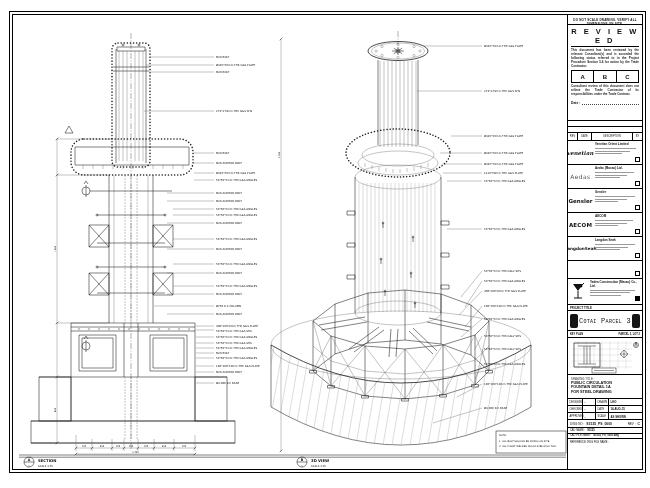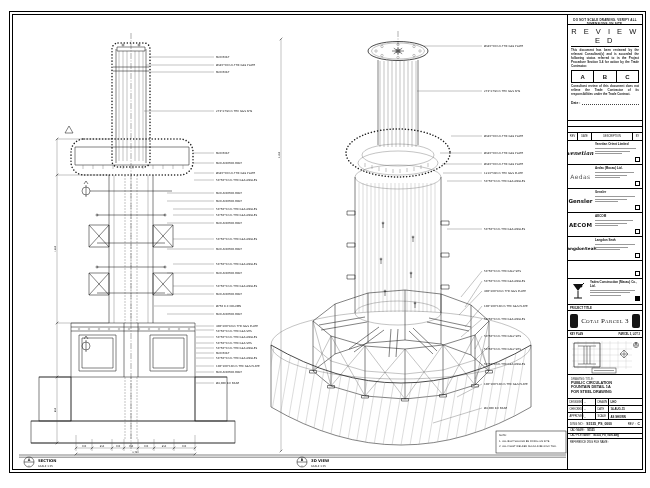--- a/index.html
+++ b/index.html
@@ -8,21 +8,21 @@
   .sheet-outer{position:absolute;left:9px;top:11px;width:637px;height:462px;border:1px solid #000;box-sizing:border-box;}
   .sheet-inner{position:absolute;left:2px;top:2px;right:2px;bottom:2px;border:1px solid #000;}
   .draw{position:absolute;left:0;top:0;}
 
   
   .tb{position:absolute;left:554px;top:0;width:75px;height:454px;border-left:1px solid #000;
       display:flex;flex-direction:column;box-sizing:border-box;background:#fff;}
   .r{border-bottom:1px solid #000;position:relative;box-sizing:border-box;flex:none;overflow:hidden;}
   .topnote{height:10px;font-size:3px;font-weight:bold;text-align:center;padding-top:3px;letter-spacing:.2px;}
   .reviewed{height:96px;padding:2px 3px;}
-  .rv-title{font-size:7.5px;font-weight:normal;text-align:center;letter-spacing:2.5px;
+  .rv-title{font-size:7.5px;font-weight:bold;text-align:center;letter-spacing:2.5px;
             border-bottom:1px solid #000;padding-bottom:1px;margin-bottom:2px;}
   .rv-p{font-size:3px;line-height:1.3;text-align:justify;font-weight:600;color:#222;}
   .rv-abc{display:flex;border:1px solid #000;margin:2px 0;}
   .rv-abc div{flex:1;text-align:center;font-size:6px;font-weight:bold;padding:2.5px 0;border-right:1px solid #000;}
   .rv-abc div:last-child{border-right:none;}
   .rv-date{font-size:3.4px;font-weight:bold;margin-top:3px;display:flex;align-items:flex-end;}
   .rv-date i{flex:1;border-bottom:1px dotted #444;height:4px;margin-left:2px;}
   .blank6{height:6px;}
   .revhead{height:8px;display:flex;font-size:2.6px;align-items:center;}
   .revhead div{border-right:1px solid #000;height:100%;display:flex;align-items:center;justify-content:center;box-sizing:border-box;}
@@ -37,21 +37,21 @@
   .lg1{font:500 6px "DejaVu Sans",sans-serif;color:#555;letter-spacing:.4px;}
   .lg2{font:bold 5.5px "DejaVu Sans",sans-serif;}
   .lg3{font:italic bold 7.5px "DejaVu Serif",serif;letter-spacing:-.5px;}
   .lg4{font:bold 5.5px "DejaVu Sans",sans-serif;letter-spacing:.2px;}
   .lg5{font:bold 4.2px "DejaVu Sans",sans-serif;}
   .emptyrow{height:18px;}
   .contractor{height:26px;display:flex;}
   .strip{height:6px;font-size:2.8px;font-weight:bold;padding-left:2px;display:flex;align-items:center;}
   .banner{height:20px;display:flex;align-items:center;justify-content:space-between;padding:0 2px;}
   .orn{width:8px;height:14px;background:#151515;border-radius:2px;flex:none;}
-  .ptitle{font-family:Liberation Serif, serif;font-variant:small-caps;font-size:7px;letter-spacing:.3px;white-space:nowrap;}
+  .ptitle{font-family:Liberation Mono, monospace;font-variant:small-caps;font-size:7px;letter-spacing:.3px;white-space:nowrap;}
   .keyplan{height:44px;display:flex;flex-direction:column;}
   .kphead{height:6px;border-bottom:1px solid #000;display:flex;justify-content:space-between;
           font-size:2.6px;font-weight:bold;padding:0 2px;align-items:center;flex:none;}
   .dtitle{height:24px;padding:1.5px 3px;}
   .dtlabel{font-size:2.8px;color:#333;}
   .dtline{font-size:3.8px;font-weight:bold;line-height:1.2;}
   .itable{height:21px;display:grid;grid-template-columns:15px 13px 13px 1fr;grid-auto-rows:7px;font-size:2.6px;}
   .itable div{border-right:1px solid #000;border-bottom:1px solid #000;display:flex;align-items:center;padding-left:1.5px;box-sizing:border-box;}
   .itable div:nth-child(4n){border-right:none;}
   .itable div:nth-last-child(-n+4){border-bottom:none;}

